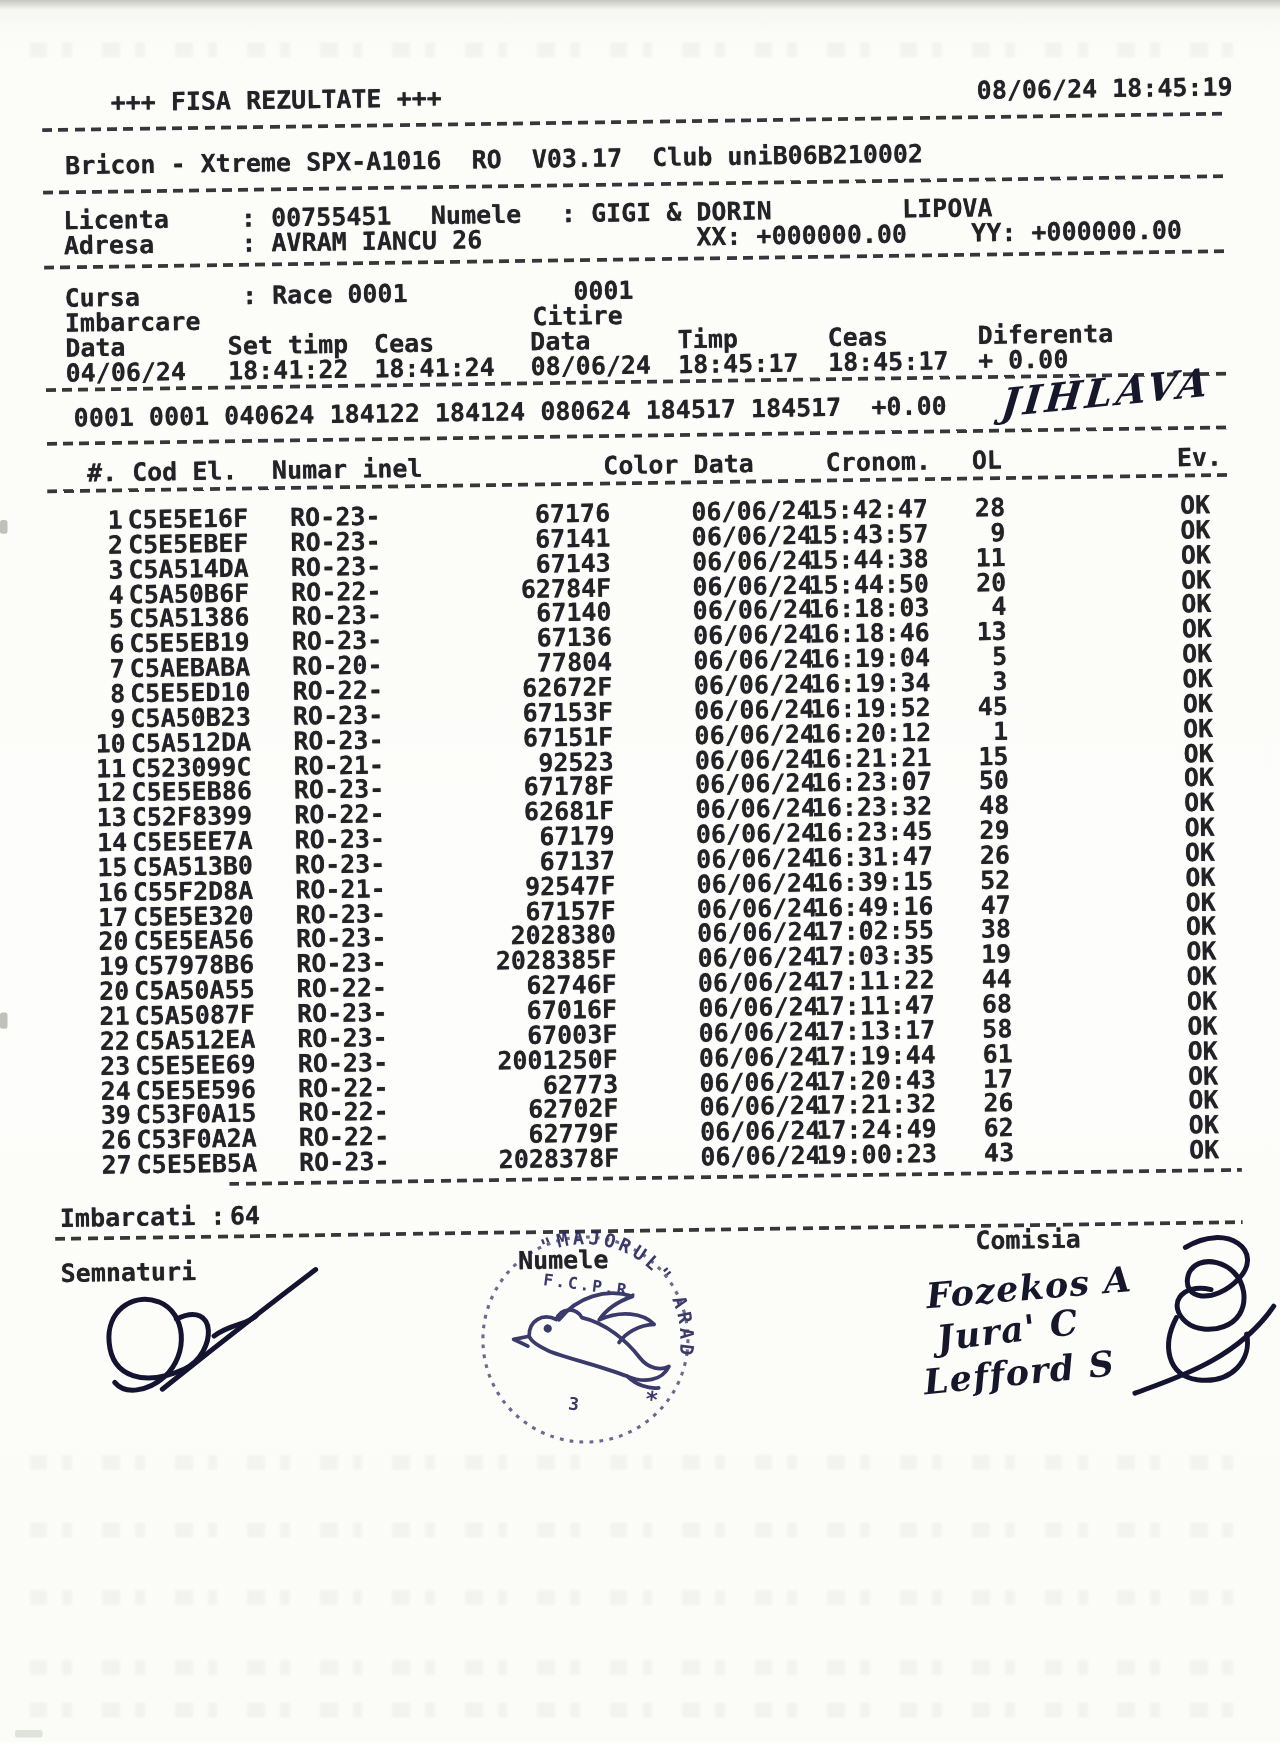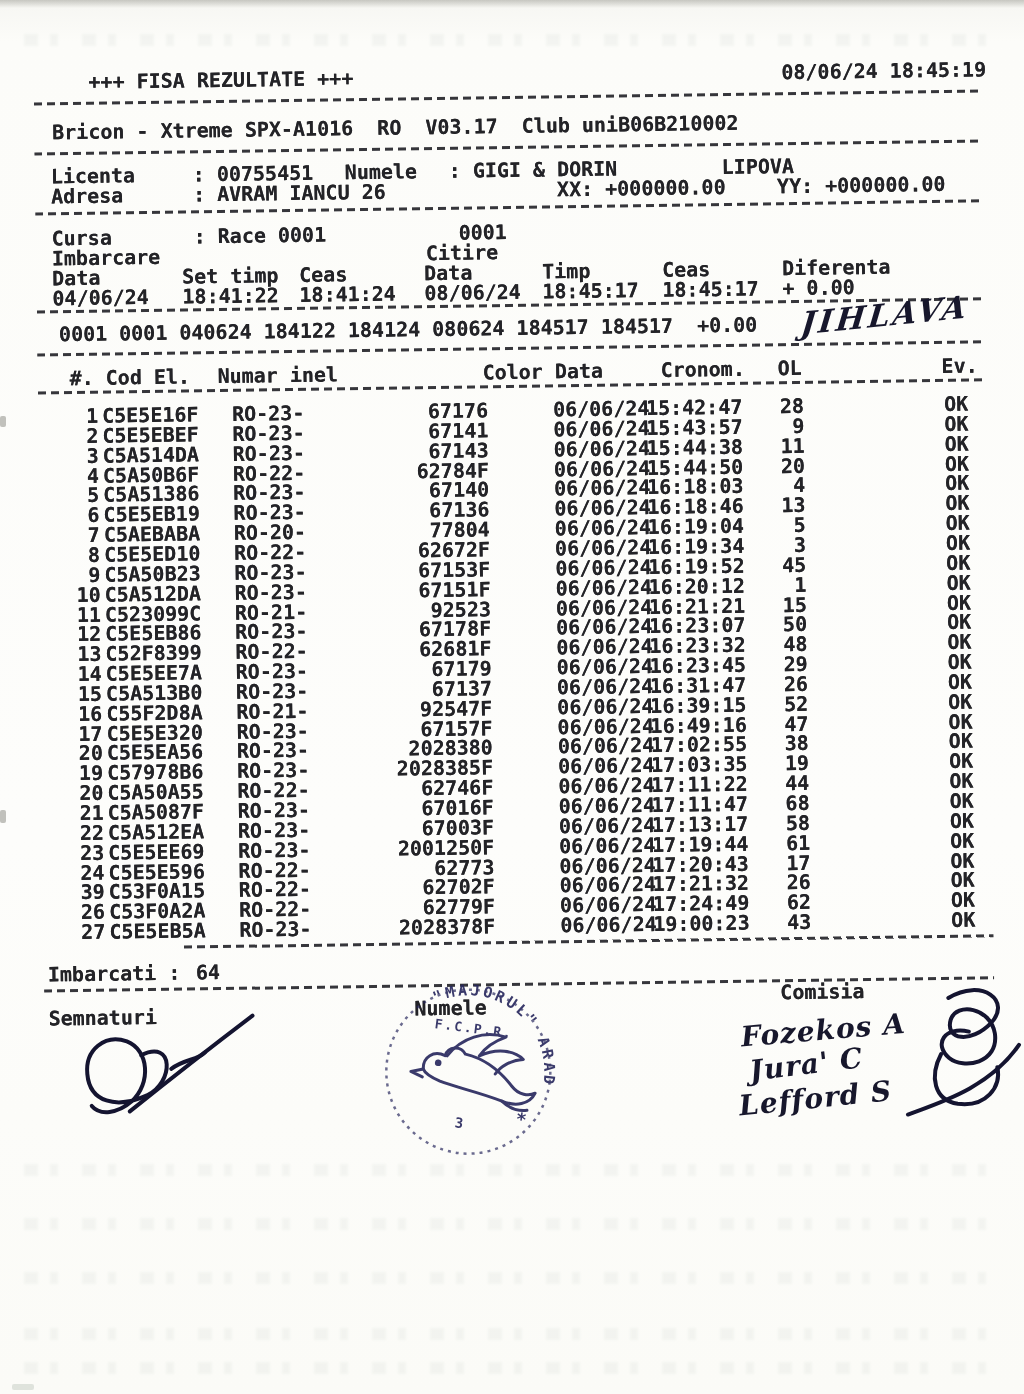--- a/index.html
+++ b/index.html
@@ -394,21 +394,21 @@
           <span class="cell c-data">06/06/24</span>
           <span class="cell c-cronom">19:00:23</span>
           <span class="cell c-ol">43</span>
           <span class="cell c-ev">OK</span>
         </div>
       </div>
 
     <div class="sep" style="top:941px;left:180px;width:810px;"></div>
     <div class="line" style="top:956px">
       <span style="left:44px">Imbarcati :</span>
-      <span style="left:192px">64</span>
+      <span style="left:180px">64</span>
     </div>
     <div class="sep" style="top:983px;left:40px;width:950px;"></div>
 
     <div class="line" style="top:1000px">
       <span style="left:44px">Semnaturi</span>
     </div>
     <div class="line" style="top:995px">
       <span style="left:410px">Numele</span>
     </div>
     <div class="line" style="top:984px">

